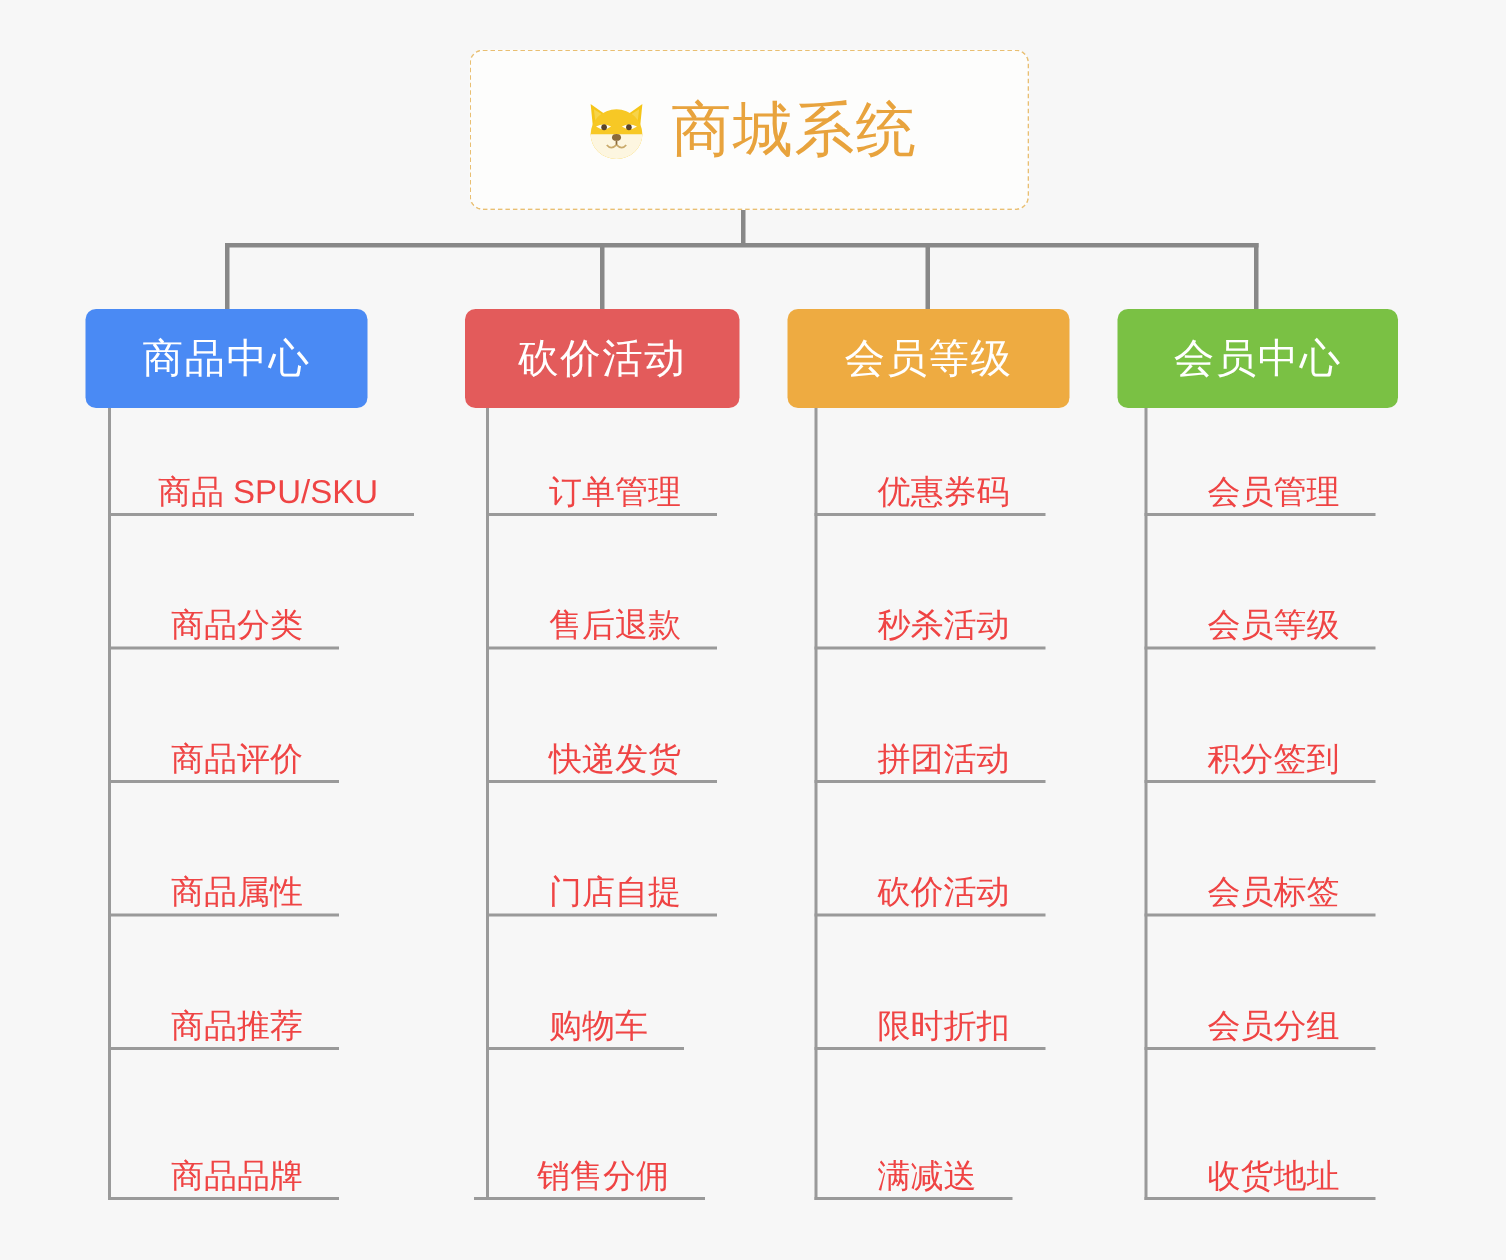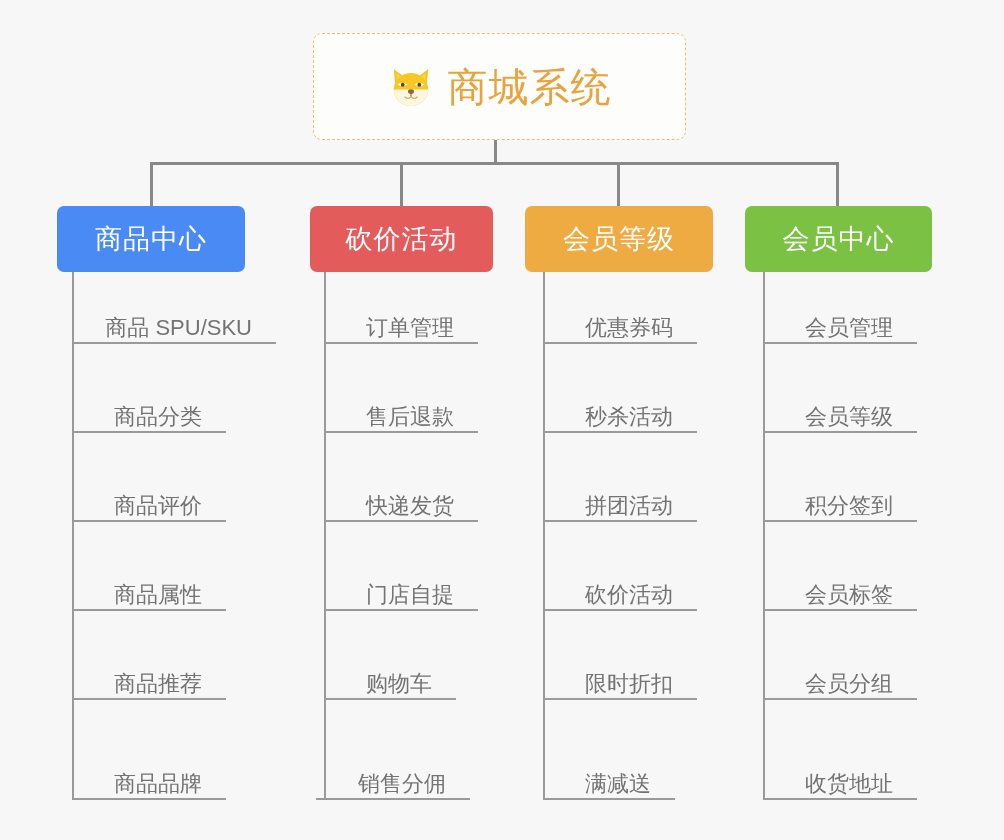--- a/index.html
+++ b/index.html
@@ -109,21 +109,21 @@
     height: 46px;
     box-sizing: border-box;
     border-bottom: 2px solid #9a9a9a;
     display: flex;
     align-items: flex-end;
     justify-content: flex-end;
     padding-right: 24px;
     padding-bottom: 2px;
   }
   .leaf-label {
-    color: #737373;
+    color: #ef4444;
     font-size: 22px;
     line-height: 1.15;
     white-space: nowrap;
   }
 </style>
 </head>
 <body>
 
 <div class="canvas">
 

